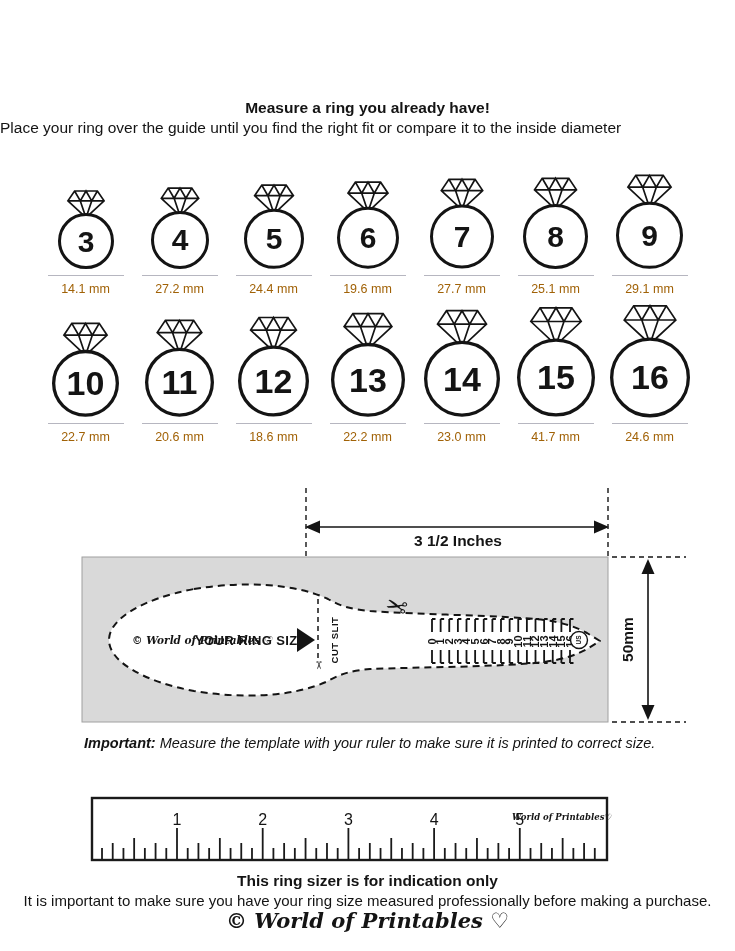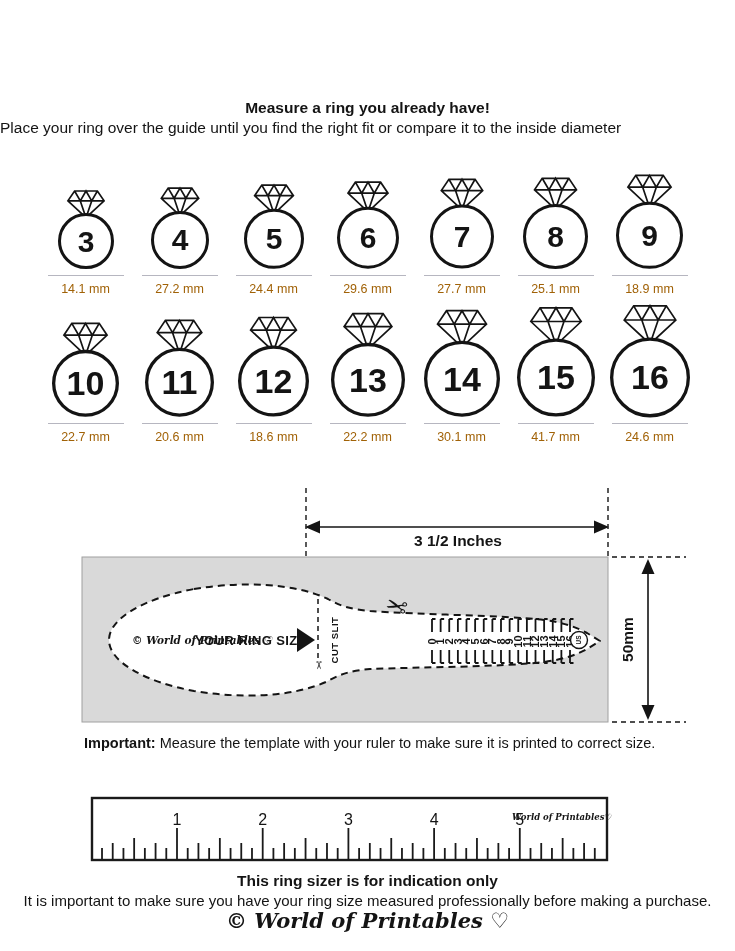--- a/index.html
+++ b/index.html
@@ -10,21 +10,21 @@
   .sub-bold{position:absolute;top:99px;left:0;width:735px;text-align:center;margin:0;
             font-size:15.5px;font-weight:bold;}
   .sub{position:absolute;top:119px;left:0;width:735px;margin:0;font-size:15.5px;}
   .ring-row{position:absolute;left:0;width:735px;display:flex;justify-content:center;
             align-items:flex-end;}
   .ring-item{width:94px;display:flex;flex-direction:column;align-items:center;}
   .mm-line{width:76px;border-top:1.5px solid #b6b6c0;margin-top:3px;}
   .mm-label{font-size:12.5px;margin-top:6px;color:#a16207;}
   .fig{position:absolute;left:0;}
   .script{font-family:"DejaVu Serif",serif;font-style:italic;font-weight:bold;}
-  .important{position:absolute;left:84px;top:735px;margin:0;font-size:14.5px;}
+  .important{position:absolute;left:84px;top:735px;margin:0;font-size:14.5px;font-style:italic;}
   .foot-bold{position:absolute;top:872px;left:0;width:735px;text-align:center;margin:0;
              font-size:15.5px;font-weight:bold;}
   .foot{position:absolute;top:892px;left:0;width:735px;text-align:center;margin:0;font-size:15px;}
   .foot-brand{position:absolute;top:908px;left:0;width:735px;text-align:center;margin:0;
               font-size:21px;font-family:"DejaVu Serif",serif;font-style:italic;font-weight:bold;}
   svg text{font-family:"Liberation Sans",sans-serif;fill:#141414;}
   svg .script{font-family:"DejaVu Serif",serif;}
 </style>
 </head>
 <body>
@@ -70,21 +70,21 @@
       </div>
       <div class="ring-item">
         <svg width="70" height="93.68480000000001" viewBox="0 0 70 93.68480000000001">
           <path d="M 22.4 4.2 L 47.6 4.2 L 55.0 15.2 L 35.0 33.8 L 15.0 15.2 Z
                  M 22.4 4.2 L 28.7 15.2 L 35.0 4.2 L 41.3 15.2 L 47.6 4.2
                  M 15.0 15.2 L 55.0 15.2 M 28.7 15.2 L 35.0 33.8 M 41.3 15.2 L 35.0 33.8" fill="#fff" stroke="#141414" stroke-width="1.7" stroke-linejoin="miter"></path>
           <circle cx="35" cy="59.68480000000001" r="29.5" fill="#fff" stroke="#141414" stroke-width="3"></circle>
           <text x="35" y="59.68480000000001" text-anchor="middle" dy="10.5" font-size="30" font-weight="bold">6</text>
         </svg>
         <div class="mm-line"></div>
-        <div class="mm-label">29.6 mm</div>
+        <div class="mm-label">19.6 mm</div>
       </div>
       <div class="ring-item">
         <svg width="72" height="96.54560000000001" viewBox="0 0 72 96.54560000000001">
           <path d="M 22.9 4.3 L 49.1 4.3 L 56.7 15.6 L 36.0 34.8 L 15.3 15.6 Z
                  M 22.9 4.3 L 29.5 15.6 L 36.0 4.3 L 42.5 15.6 L 49.1 4.3
                  M 15.3 15.6 L 56.7 15.6 M 29.5 15.6 L 36.0 34.8 M 42.5 15.6 L 36.0 34.8" fill="#fff" stroke="#141414" stroke-width="1.7" stroke-linejoin="miter"></path>
           <circle cx="36" cy="61.54560000000001" r="30.5" fill="#fff" stroke="#141414" stroke-width="3"></circle>
           <text x="36" y="61.54560000000001" text-anchor="middle" dy="10.5" font-size="30" font-weight="bold">7</text>
         </svg>
         <div class="mm-line"></div>
@@ -103,21 +103,21 @@
       </div>
       <div class="ring-item">
         <svg width="75" height="100.8368" viewBox="0 0 75 100.8368">
           <path d="M 23.8 4.4 L 51.2 4.4 L 59.1 16.2 L 37.5 36.4 L 15.9 16.2 Z
                  M 23.8 4.4 L 30.7 16.2 L 37.5 4.4 L 44.3 16.2 L 51.2 4.4
                  M 15.9 16.2 L 59.1 16.2 M 30.7 16.2 L 37.5 36.4 M 44.3 16.2 L 37.5 36.4" fill="#fff" stroke="#141414" stroke-width="1.7" stroke-linejoin="miter"></path>
           <circle cx="37.5" cy="64.3368" r="32" fill="#fff" stroke="#141414" stroke-width="3"></circle>
           <text x="37.5" y="64.3368" text-anchor="middle" dy="10.5" font-size="30" font-weight="bold">9</text>
         </svg>
         <div class="mm-line"></div>
-        <div class="mm-label">18.9 mm</div>
+        <div class="mm-label">29.1 mm</div>
       </div>
     </div>
   <div id="ring-row-2" class="ring-row" style="top:306px;height:138px;">
       <div class="ring-item">
         <svg width="75" height="100.8368" viewBox="0 0 75 100.8368">
           <path d="M 23.8 4.4 L 51.2 4.4 L 59.1 16.2 L 37.5 36.4 L 15.9 16.2 Z
                  M 23.8 4.4 L 30.7 16.2 L 37.5 4.4 L 44.3 16.2 L 51.2 4.4
                  M 15.9 16.2 L 59.1 16.2 M 30.7 16.2 L 37.5 36.4 M 44.3 16.2 L 37.5 36.4" fill="#fff" stroke="#141414" stroke-width="1.7" stroke-linejoin="miter"></path>
           <circle cx="37.5" cy="64.3368" r="31.85" fill="#fff" stroke="#141414" stroke-width="3.3"></circle>
           <text x="37.5" y="64.3368" text-anchor="middle" dy="11.899999999999999" font-size="34" font-weight="bold">10</text>
@@ -160,21 +160,21 @@
       </div>
       <div class="ring-item">
         <svg width="84" height="113.71040000000002" viewBox="0 0 84 113.71040000000002">
           <path d="M 26.5 4.7 L 57.5 4.7 L 66.5 18.1 L 42.0 41.0 L 17.5 18.1 Z
                  M 26.5 4.7 L 34.2 18.1 L 42.0 4.7 L 49.8 18.1 L 57.5 4.7
                  M 17.5 18.1 L 66.5 18.1 M 34.2 18.1 L 42.0 41.0 M 49.8 18.1 L 42.0 41.0" fill="#fff" stroke="#141414" stroke-width="1.7" stroke-linejoin="miter"></path>
           <circle cx="42" cy="72.7104" r="36.35" fill="#fff" stroke="#141414" stroke-width="3.3"></circle>
           <text x="42" y="72.7104" text-anchor="middle" dy="11.899999999999999" font-size="34" font-weight="bold">14</text>
         </svg>
         <div class="mm-line"></div>
-        <div class="mm-label">30.1 mm</div>
+        <div class="mm-label">23.0 mm</div>
       </div>
       <div class="ring-item">
         <svg width="86" height="116.57120000000002" viewBox="0 0 86 116.57120000000002">
           <path d="M 27.1 4.8 L 58.9 4.8 L 68.2 18.5 L 43.0 42.0 L 17.8 18.5 Z
                  M 27.1 4.8 L 35.0 18.5 L 43.0 4.8 L 51.0 18.5 L 58.9 4.8
                  M 17.8 18.5 L 68.2 18.5 M 35.0 18.5 L 43.0 42.0 M 51.0 18.5 L 43.0 42.0" fill="#fff" stroke="#141414" stroke-width="1.7" stroke-linejoin="miter"></path>
           <circle cx="43" cy="74.5712" r="37.35" fill="#fff" stroke="#141414" stroke-width="3.3"></circle>
           <text x="43" y="74.5712" text-anchor="middle" dy="11.899999999999999" font-size="34" font-weight="bold">15</text>
         </svg>
         <div class="mm-line"></div>

